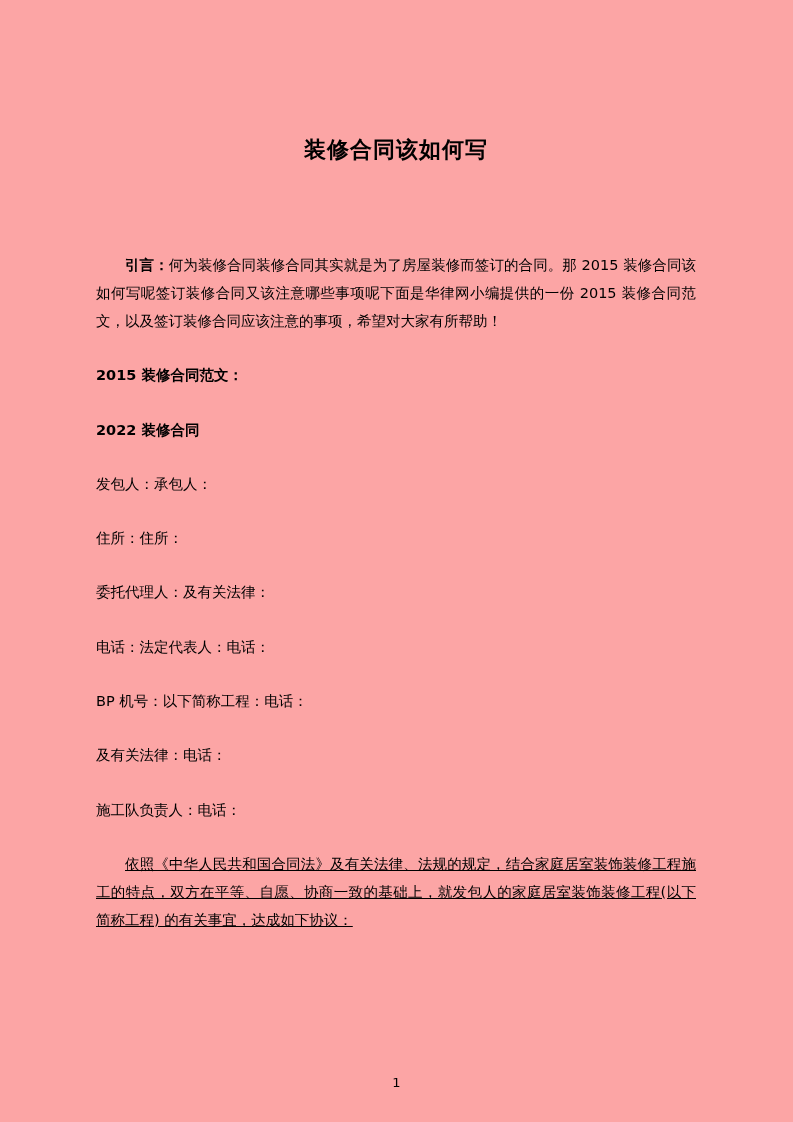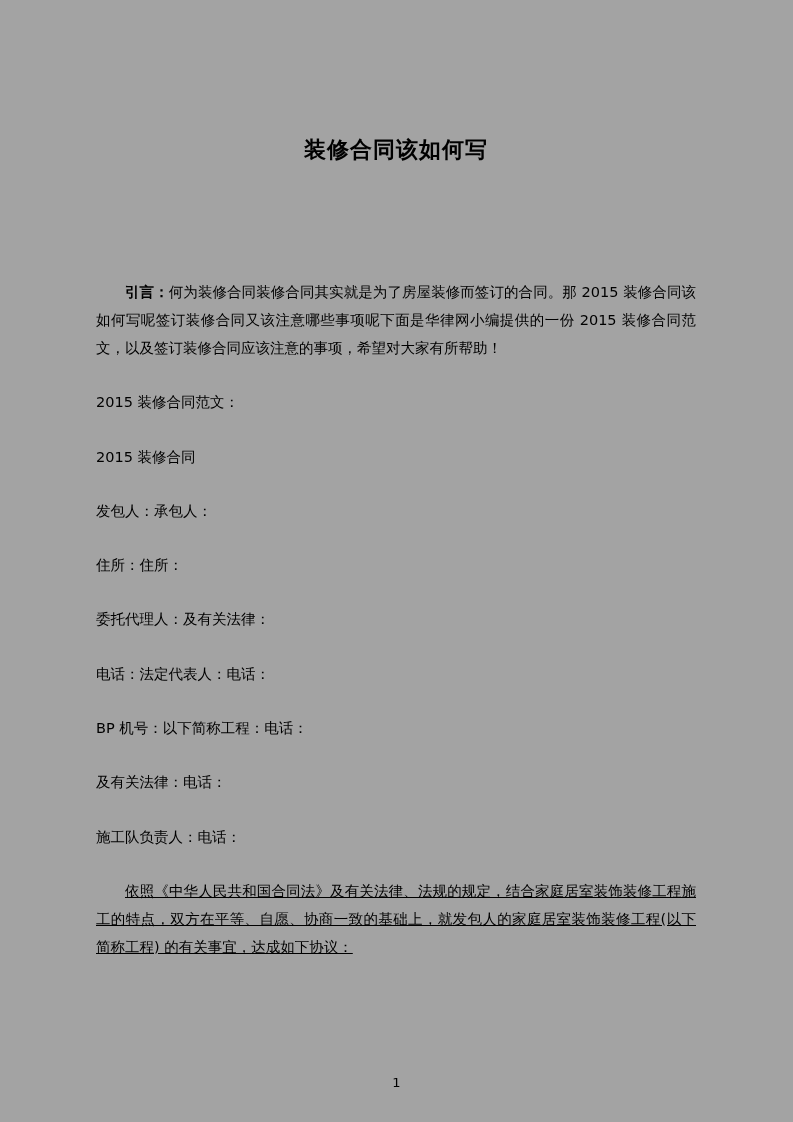--- a/index.html
+++ b/index.html
@@ -9,21 +9,21 @@
   }
   body {
     font-family: "DejaVu Sans", "Liberation Sans", sans-serif;
     color: #000000;
   }
   .page {
     position: relative;
     width: 793px;
     height: 1122px;
     margin: 0 auto;
-    background: #a3a3a3;
+    background: #fca5a5;
     box-sizing: border-box;
     overflow: hidden;
   }
   .content {
     position: absolute;
     left: 96px;
     top: 0;
     width: 600px;
   }
   .doc-title {
@@ -34,28 +34,28 @@
     letter-spacing: 1px;
     line-height: 1.3;
   }
   .para {
     margin-top: 26px;
     font-size: 14.5px;
     line-height: 1.95;
     text-align: justify;
   }
   .para-intro {
-    margin-top: 113px;
+    margin-top: 86px;
     text-indent: 2em;
   }
   .para b {
     font-weight: bold;
   }
   .para-bold {
-    font-weight: normal;
+    font-weight: bold;
   }
   .para-indent {
     text-indent: 2em;
     text-decoration: underline;
   }
   .blank-line {
     display: inline-block;
     border-bottom: 1px solid #000;
     width: 44px;
     vertical-align: -2px;
@@ -78,21 +78,21 @@
   <div class="content">
 
     <div class="doc-title">装修合同该如何写</div>
 
     <div class="para para-intro">
       <b>引言：</b><span>何为装修合同装修合同其实就是为了房屋装修而签订的合同。那 2015 装修合同该如何写呢签订装修合同又该注意哪些事项呢下面是华律网小编提供的一份 2015 装修合同范文，以及签订装修合同应该注意的事项，希望对大家有所帮助！</span>
     </div>
 
     <div class="para para-bold">2015 装修合同范文：</div>
 
-    <div class="para para-bold">2015 装修合同</div>
+    <div class="para para-bold">2022 装修合同</div>
 
 
     <div class="para">发包人：承包人：</div>
 
     <div class="para">住所：住所：</div>
 
     <div class="para">委托代理人：及有关法律：</div>
 
     <div class="para">电话：法定代表人：电话：</div>
 

